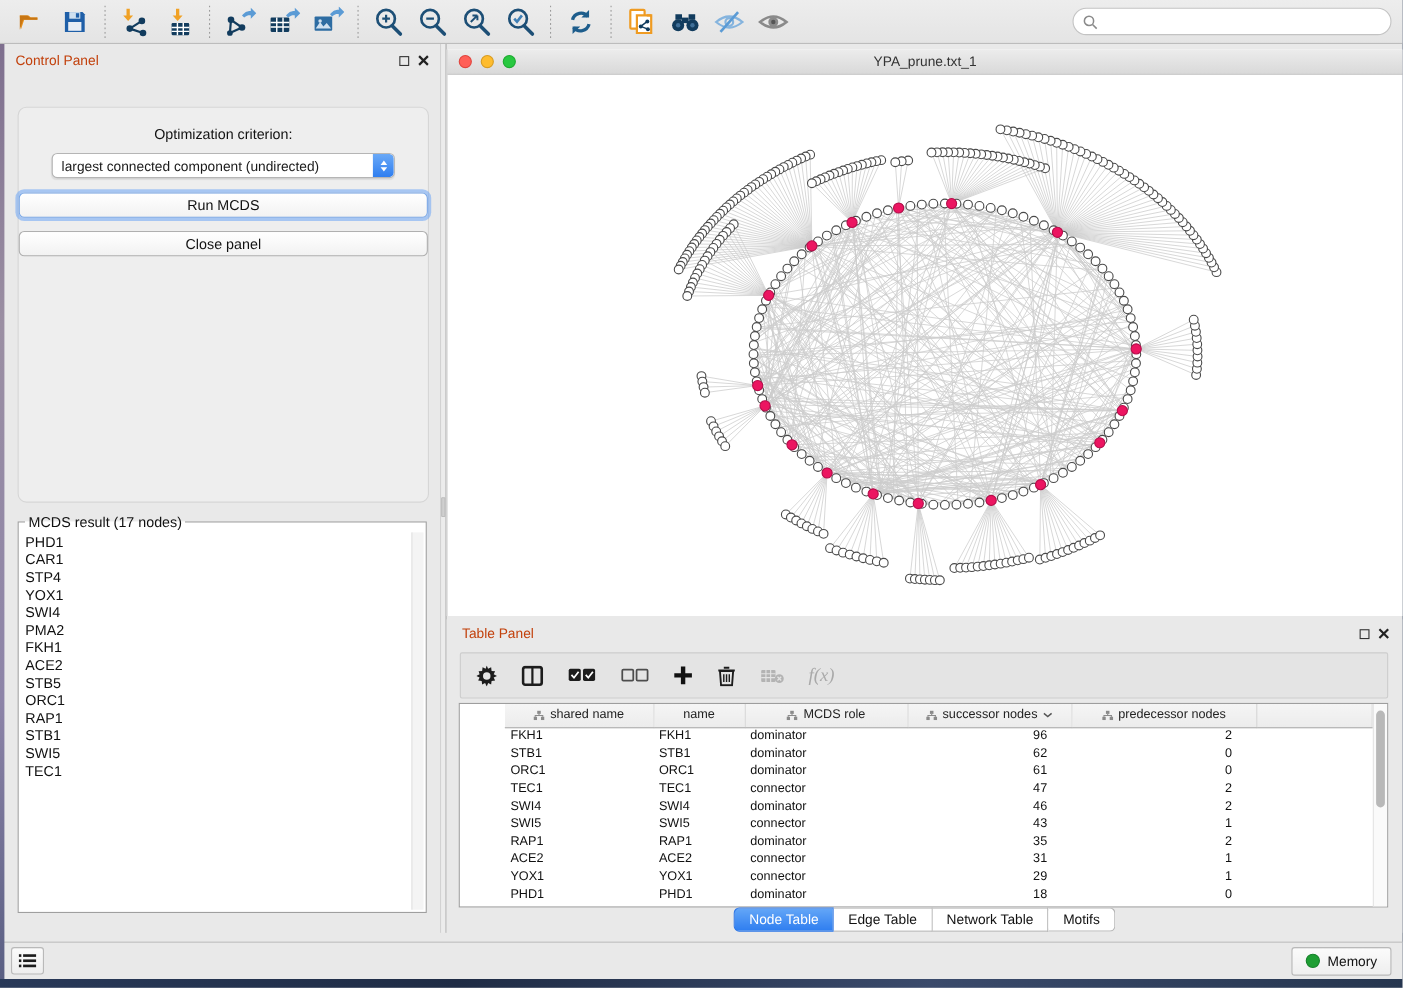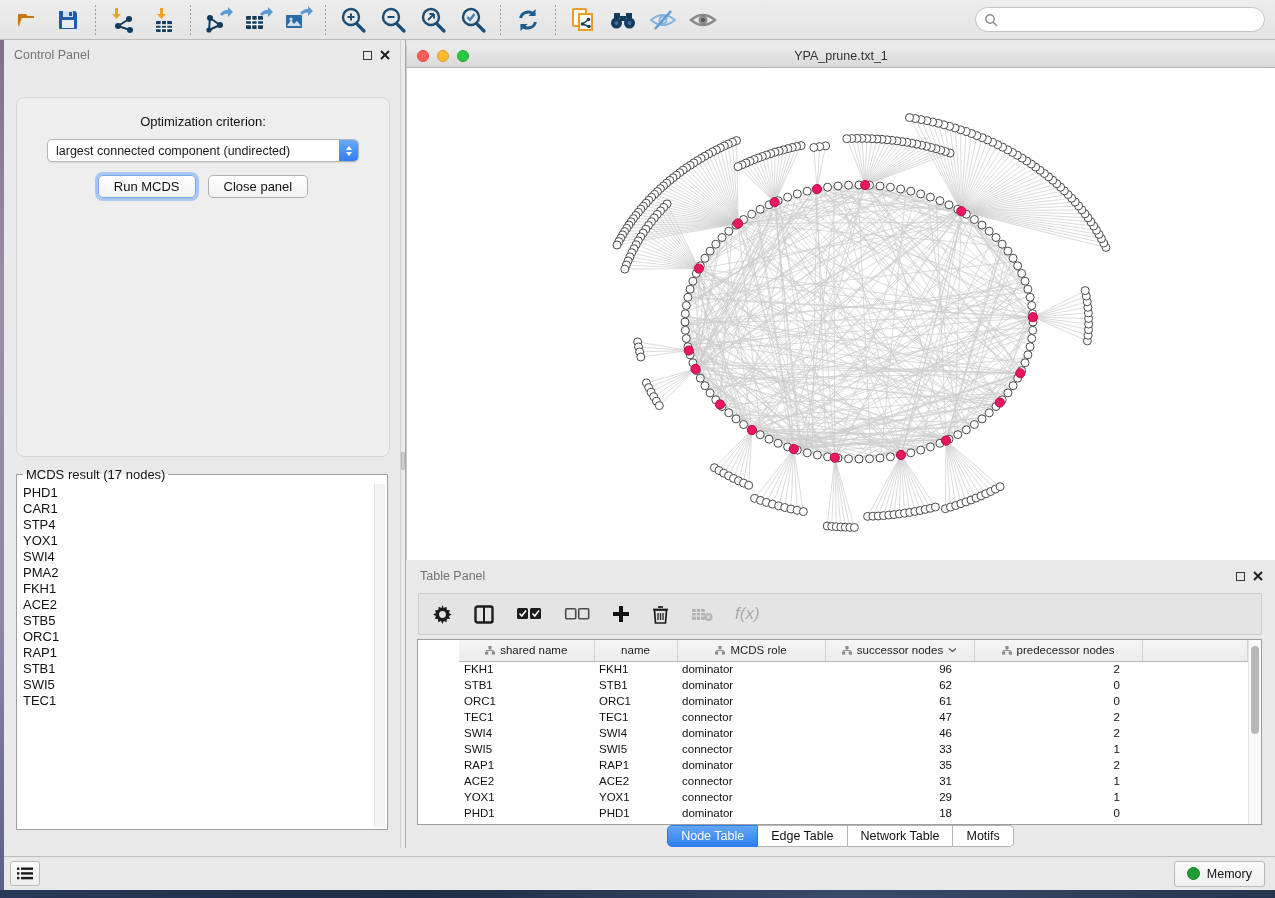--- a/index.html
+++ b/index.html
@@ -23,42 +23,42 @@
   .tb-btn { width:36px; height:32px; display:flex; align-items:center; justify-content:center; border-radius:4px; }
   .search-wrap { margin-left:auto; }
   .search-box { width:290px; height:25px; border:1px solid #c3c3c3; border-radius:13px;
     background:#fff; display:flex; align-items:center; padding:0 8px; }
   .search-box input { border:none; outline:none; flex:1; font-size:12px; margin-left:6px;
     font-family:"Liberation Sans",sans-serif; background:transparent; }
 
   
   .control-panel { position:absolute; left:4px; top:40px; width:396px; bottom:42px; background:#e9e9e9; }
   .panel-header { height:26px; display:flex; align-items:center; padding:4px 10px 0 10px; }
-  .panel-title { font-size:12.5px; color:#737373; }
+  .panel-title { font-size:12.5px; color:#c2410c; }
   .win-icons { margin-left:auto; display:flex; align-items:center; gap:8px; }
   .float-ic { width:9px; height:9px; border:1.5px solid #333; display:inline-block; }
   .cp-tabs-row { display:flex; justify-content:center; margin-top:6px; }
   .seg { display:inline-flex; }
   .seg-btn { border:1px solid #b6b6b6; border-left:none; background:#fff; color:#111;
     font-size:12.5px; padding:2px 13px; line-height:16px; }
   .seg-btn:first-child { border-left:1px solid #b6b6b6; border-radius:5px 0 0 5px; }
   .seg-btn:last-child { border-radius:0 5px 5px 0; }
   .seg-btn.active { background:linear-gradient(#63a6f7,#2f7ef0); border-color:#2f78e8; color:#fff; }
   .cp-inner { position:absolute; left:12px; right:10px; top:57px; height:360px;
     background:#eeeeee; border:1px solid #d6d6d6; border-radius:8px; padding-top:16px; }
   .opt-label { text-align:center; font-size:13px; color:#111; }
   .dropdown { margin:10px auto 0 auto; width:312px; height:23px; background:#fff;
     border:1px solid #b5b5b5; border-radius:5px; display:flex; align-items:center; overflow:hidden;
     box-shadow:0 1px 1px rgba(0,0,0,.08); }
   .dropdown .dd-text { flex:1; padding:0 8px; font-size:12.5px; white-space:nowrap; }
   .dd-stepper { width:19px; align-self:stretch; background:linear-gradient(#6aa9f7,#2f7ef0);
     border-radius:0 4px 4px 0; display:flex; flex-direction:column; align-items:center; justify-content:center; gap:2px; }
   .tri-up { width:0; height:0; border-left:3.5px solid transparent; border-right:3.5px solid transparent; border-bottom:4.5px solid #fff; }
   .tri-dn { width:0; height:0; border-left:3.5px solid transparent; border-right:3.5px solid transparent; border-top:4.5px solid #fff; }
-  .btn-row { display:flex; justify-content:center; gap:12px; margin-top:13px; }
+  .btn-row { display:flex; justify-content:center; gap:12px; margin-top:13px;flex-direction:column; }
   .push-btn { background:linear-gradient(#fff,#f2f2f2); border:1px solid #b0b0b0; border-radius:5px;
     font-size:13px; padding:3px 15px; font-family:"Liberation Sans",sans-serif; color:#111; }
   .push-btn.focused { box-shadow:0 0 0 3px rgba(110,165,245,.55); border-color:#7aa8e8; }
   .mcds-fieldset { position:absolute; left:12px; right:12px; top:427px; bottom:18px;
     border:1px solid #9f9f9f; background:#fff; margin:0; }
   .mcds-fieldset legend { font-size:13px; color:#111; margin-left:6px; padding:0 3px; }
   .mcds-list-wrap { position:absolute; inset:2px 2px 2px 2px; display:flex; }
   .mcds-list { flex:1; overflow:hidden; padding:1px 4px; }
   .mcds-item { font-size:13px; line-height:16px; color:#111; }
   .v-scroll-track { width:11px; background:#f4f4f4; border-left:1px solid #e2e2e2; }
@@ -82,21 +82,21 @@
   .net-title { position:absolute; left:0; right:0; text-align:center; font-size:12.5px; color:#333; }
   .net-canvas { position:absolute; top:23px; left:0; right:0; bottom:0; background:#fff; overflow:hidden; }
   .net-canvas svg { display:block; }
 
   
   .table-panel { position:absolute; left:406px; top:563px; width:869px; bottom:42px; background:#e9e9e9; }
   .tp-header { height:24px; display:flex; align-items:center; padding:2px 12px 0 14px; }
   .tp-toolbar { position:absolute; left:12px; right:13px; top:30px; height:42px;
     background:#e4e4e4; border:1px solid #cdcdcd; border-radius:2px;
     display:flex; align-items:center; gap:22px; padding:0 14px; }
-  .fx-label { font-family:Liberation Sans, sans-serif; font-style:italic; font-size:17px; color:#a9a9a9; }
+  .fx-label { font-family:Liberation Serif, serif; font-style:italic; font-size:17px; color:#a9a9a9; }
   .tp-table-wrap { position:absolute; left:11px; right:13px; top:76px; bottom:23px;
     background:#fff; border:1px solid #9e9e9e; display:flex; }
   .tp-table-scroll { flex:1; overflow:hidden;padding-left:41px; }
   table.node-table { border-collapse:collapse; width:100%; table-layout:fixed; }
   table.node-table th { background:linear-gradient(#f5f5f5,#ececec); border-bottom:1px solid #b9b9b9;
     border-right:1px solid #d4d4d4; font-weight:normal; font-size:11.5px; color:#222;
     height:21px; padding:0 4px; white-space:nowrap; overflow:hidden; }
   table.node-table th .th-inner { display:flex; align-items:center; justify-content:center; gap:5px; }
   table.node-table td { font-size:11.5px; color:#111; height:16px; padding:0 5px;
     white-space:nowrap; overflow:hidden; }
@@ -1497,21 +1497,21 @@
                 <td>SWI4</td>
                 <td>dominator</td>
                 <td class="num">46</td>
                 <td class="num">2</td>
                 <td></td>
               </tr>
               <tr>
                 <td>SWI5</td>
                 <td>SWI5</td>
                 <td>connector</td>
-                <td class="num">33</td>
+                <td class="num">43</td>
                 <td class="num">1</td>
                 <td></td>
               </tr>
               <tr>
                 <td>RAP1</td>
                 <td>RAP1</td>
                 <td>dominator</td>
                 <td class="num">35</td>
                 <td class="num">2</td>
                 <td></td>

